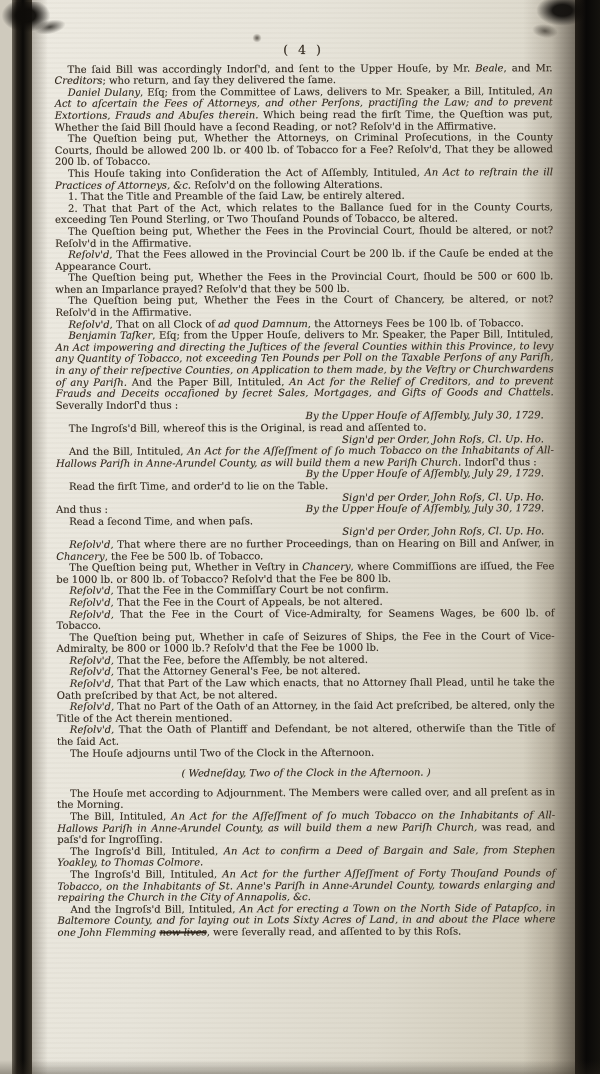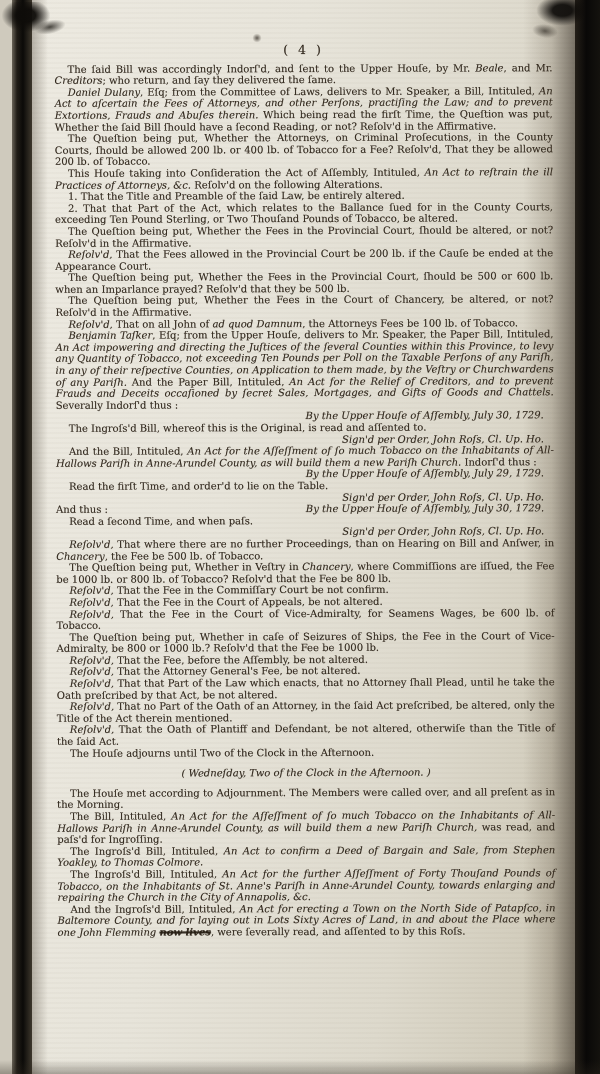--- a/index.html
+++ b/index.html
@@ -46,21 +46,21 @@
     text-shadow: 0.2px 0.2px 0 rgba(46,38,28,0.35);
     transform: rotate(-0.2deg);
   }
   .page-number { text-align: center; font-size: 12.5px; letter-spacing: 3px; margin: 10px 0 7px; }
   .para { margin: 0; text-align: justify; }
   .body, .numbered { text-indent: 13px; }
   .it { font-style: italic; }
   .right { text-align: right; padding-right: 10px; text-indent: 0; }
   .center { text-align: center; text-indent: 0; margin: 9px 0 8px; font-style: italic; }
   .split { display: flex; justify-content: space-between; text-align: left; padding-right: 10px; }
-  .smudge { text-decoration: line-through; text-decoration-thickness: 2px; text-decoration-color: rgba(38,29,19,0.85); font-weight: bold; }
+  .smudge { text-decoration: line-through; text-decoration-thickness: 2px; text-decoration-color: rgba(38,29,19,0.85); font-weight: normal; }
   .mark { position: absolute; z-index: 6; pointer-events: none; }
   .m1 { left: 2px; top: 2px; width: 48px; height: 30px; background: radial-gradient(ellipse at 50% 45%, rgba(14,12,9,0.95) 0 28%, rgba(14,12,9,0) 72%); }
   .m2 { left: 34px; top: 20px; width: 32px; height: 14px; transform: rotate(-12deg); background: radial-gradient(ellipse, rgba(20,17,12,0.75), rgba(20,17,12,0) 70%); }
   .m3 { right: 16px; top: 0; width: 48px; height: 26px; background: radial-gradient(ellipse at 55% 40%, rgba(12,10,8,0.92) 0 26%, rgba(12,10,8,0) 70%); }
   .m4 { right: 42px; top: 24px; width: 26px; height: 14px; transform: rotate(8deg); background: radial-gradient(ellipse, rgba(25,20,14,0.6), rgba(25,20,14,0) 70%); }
   .m5 { left: 252px; top: 33px; width: 10px; height: 10px; background: radial-gradient(circle, rgba(40,33,24,0.7), rgba(40,33,24,0) 65%); }
 </style>
 </head>
 <body>
 
@@ -74,21 +74,21 @@
         <p class="para body"><span>The ſaid Bill was accordingly Indorſ'd, and ſent to the Upper Houſe, by Mr. </span><span class="it">Beale</span><span>, and Mr. </span><span class="it">Creditors</span><span>; who return, and ſay they delivered the ſame.</span></p>
         <p class="para body"><span class="it">Daniel Dulany</span><span>, Eſq; from the Committee of Laws, delivers to Mr. Speaker, a Bill, Intituled, </span><span class="it">An Act to aſcertain the Fees of Attorneys, and other Perſons, practiſing the Law; and to prevent Extortions, Frauds and Abuſes therein.</span><span> Which being read the firſt Time, the Queſtion was put, Whether the ſaid Bill ſhould have a ſecond Reading, or not? Reſolv'd in the Affirmative.</span></p>
         <p class="para body"><span>The Queſtion being put, Whether the Attorneys, on Criminal Proſecutions, in the County Courts, ſhould be allowed 200 lb. or 400 lb. of Tobacco for a Fee? Reſolv'd, That they be allowed 200 lb. of Tobacco.</span></p>
         <p class="para body"><span>This Houſe taking into Conſideration the Act of Aſſembly, Intituled, </span><span class="it">An Act to reſtrain the ill Practices of Attorneys, &amp;c.</span><span> Reſolv'd on the following Alterations.</span></p>
         <p class="para numbered"><span>1.  That the Title and Preamble of the ſaid Law, be entirely altered.</span></p>
         <p class="para numbered"><span>2.  That that Part of the Act, which relates to the Ballance ſued for in the County Courts, exceeding Ten Pound Sterling, or Two Thouſand Pounds of Tobacco, be altered.</span></p>
         <p class="para body"><span>The Queſtion being put, Whether the Fees in the Provincial Court, ſhould be altered, or not? Reſolv'd in the Affirmative.</span></p>
         <p class="para body"><span class="it">Reſolv'd,</span><span> That the Fees allowed in the Provincial Court be 200 lb. if the Cauſe be ended at the Appearance Court.</span></p>
         <p class="para body"><span>The Queſtion being put, Whether the Fees in the Provincial Court, ſhould be 500 or 600 lb. when an Imparlance prayed? Reſolv'd that they be 500 lb.</span></p>
         <p class="para body"><span>The Queſtion being put, Whether the Fees in the Court of Chancery, be altered, or not? Reſolv'd in the Affirmative.</span></p>
-        <p class="para body"><span class="it">Reſolv'd,</span><span> That on all John of </span><span class="it">ad quod Damnum</span><span>, the Attorneys Fees be 100 lb. of Tobacco.</span></p>
+        <p class="para body"><span class="it">Reſolv'd,</span><span> That on all Clock of </span><span class="it">ad quod Damnum</span><span>, the Attorneys Fees be 100 lb. of Tobacco.</span></p>
         <p class="para body"><span class="it">Benjamin Taſker</span><span>, Eſq; from the Upper Houſe, delivers to Mr. Speaker, the Paper Bill, Intituled, </span><span class="it">An Act impowering and directing the Juſtices of the ſeveral Counties within this Province, to levy any Quantity of Tobacco, not exceeding Ten Pounds per Poll on the Taxable Perſons of any Pariſh, in any of their reſpective Counties, on Application to them made, by the Veſtry or Churchwardens of any Pariſh.</span><span> And the Paper Bill, Intituled, </span><span class="it">An Act for the Relief of Creditors, and to prevent Frauds and Deceits occaſioned by ſecret Sales, Mortgages, and Gifts of Goods and Chattels.</span><span> Severally Indorſ'd thus :</span></p>
         <p class="para right"><span class="it">By the Upper Houſe of Aſſembly, July 30, 1729.</span></p>
         <p class="para body"><span>The Ingroſs'd Bill, whereof this is the Original, is read and aſſented to.</span></p>
         <p class="para right"><span class="it">Sign'd per Order, John Roſs, Cl. Up. Ho.</span></p>
         <p class="para body"><span>And the Bill, Intituled, </span><span class="it">An Act for the Aſſeſſment of ſo much Tobacco on the Inhabitants of All-Hallows Pariſh in Anne-Arundel County, as will build them a new Pariſh Church.</span><span> Indorſ'd thus :</span></p>
         <p class="para right"><span class="it">By the Upper Houſe of Aſſembly, July 29, 1729.</span></p>
         <p class="para body"><span>Read the firſt Time, and order'd to lie on the Table.</span></p>
         <p class="para right"><span class="it">Sign'd per Order, John Roſs, Cl. Up. Ho.</span></p>
         <p class="para split">
           <span>And thus :</span>

